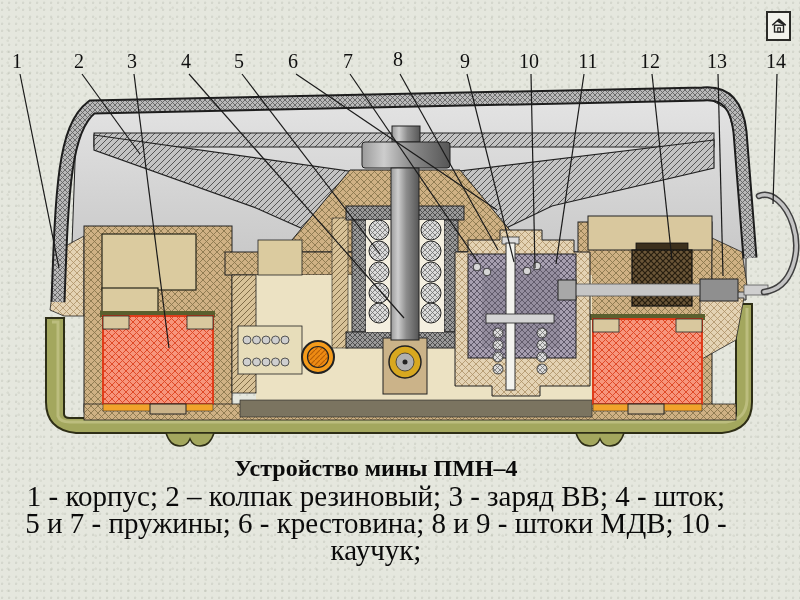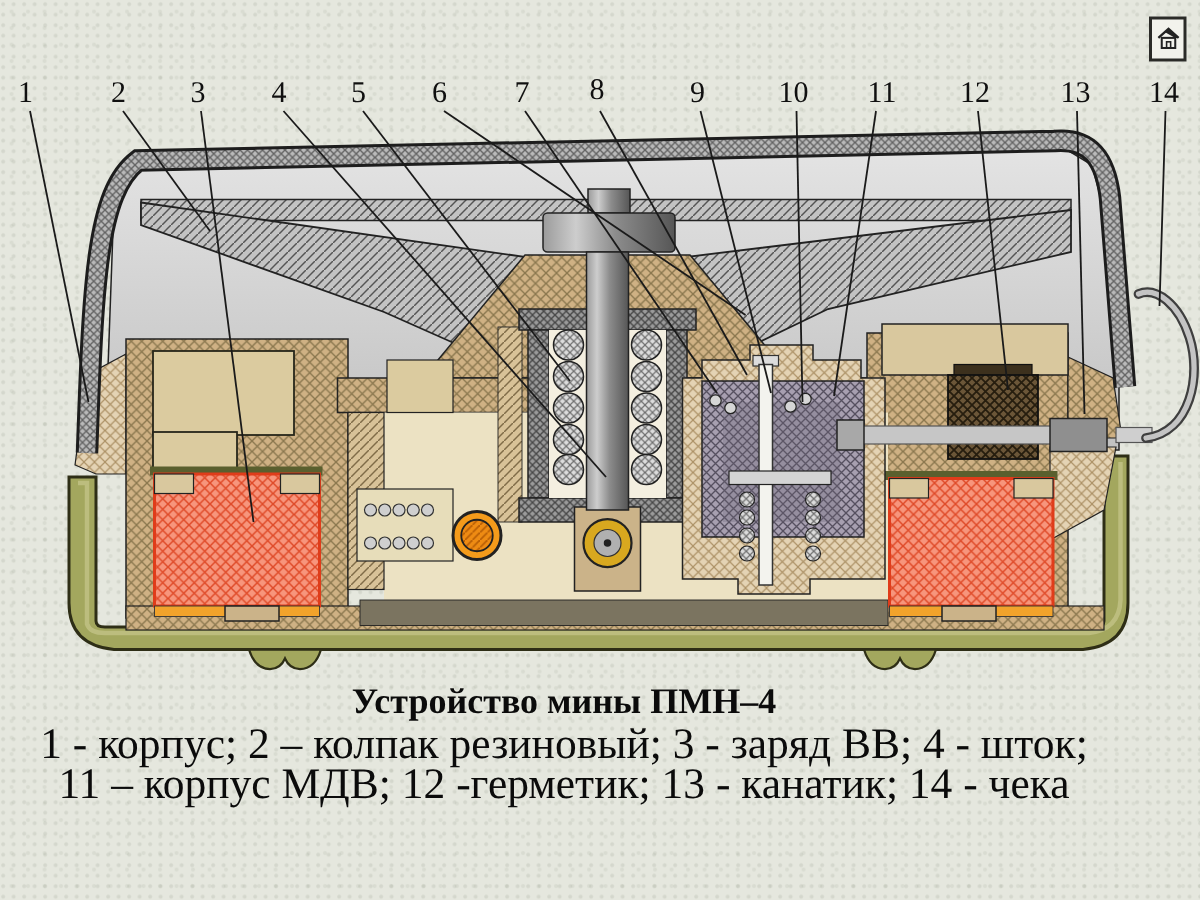--- a/index.html
+++ b/index.html
@@ -269,16 +269,16 @@
       <path d="M3,12 L12,4 L21,12" fill="none" stroke="#222" stroke-width="2"></path>
       <path d="M9,7 L12,4 L21,12 L18,12 Z" fill="#222"></path>
       <rect x="6" y="12" width="12" height="9" fill="none" stroke="#222" stroke-width="1.8"></rect>
       <rect x="10.3" y="15.5" width="3.6" height="5.5" fill="none" stroke="#222" stroke-width="1.4"></rect>
     </svg>
   </div>
 
   <div class="textblock">
     <div class="slide-title">Устройство мины ПМН–4</div>
     <div class="cap-line">1 - корпус; 2 – колпак резиновый; 3 - заряд ВВ; 4 - шток;</div>
-    <div class="cap-line">11 – корпус МДВ; 12 -герметик; 13 - канатик; 14 - чека</div>
+    <div class="cap-line">5 и 7 - пружины; 6 - крестовина; 8 и 9 - штоки МДВ; 10 - каучук;</div>
   </div>
 
 </div>
 
 </body></html>

